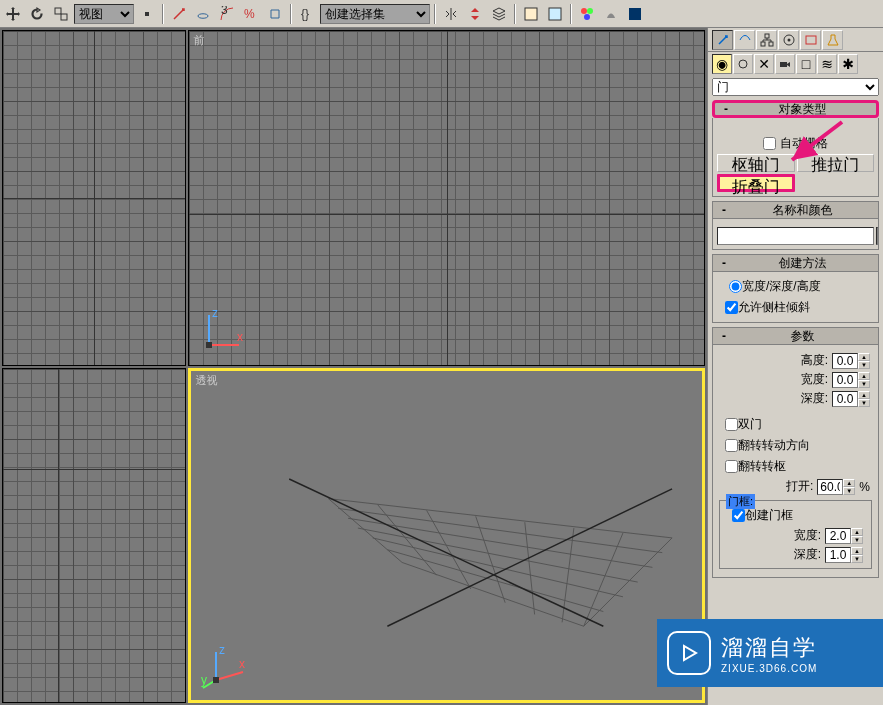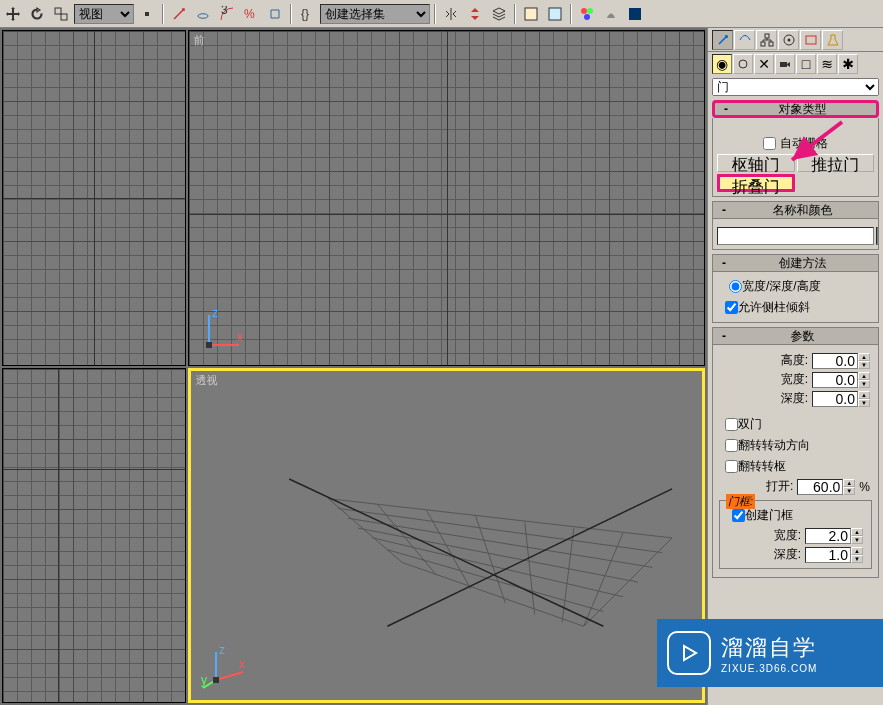--- a/index.html
+++ b/index.html
@@ -65,26 +65,26 @@
     .color-input-row { display: flex; gap: 2px; margin-top: 4px; }
     .name-input { flex: 1; height: 18px; border: 1px inset #808080; background: #fff; }
     .color-swatch { width: 18px; height: 18px; background: #6b8fb8; border: 1px inset #808080; cursor: pointer; }
     
     .radio-row { display: flex; align-items: center; padding: 2px 0 2px 12px; }
     .check-row { display: flex; align-items: center; padding: 2px 0 2px 8px; }
     
     .param-row { display: flex; align-items: center; justify-content: flex-end; gap: 4px; padding: 1px 4px; }
     .param-label { }
     .spinner { display: flex; align-items: center; }
-    .spinner input { width: 46px; height: 16px; border: 1px inset #808080; text-align: right; padding: 0 2px; font-size: 14px; }
+    .spinner input { width: 26px; height: 16px; border: 1px inset #808080; text-align: center; padding: 0 2px; font-size: 12px; }
     .spinner-btns { display: flex; flex-direction: column; width: 12px; }
     .spinner-btns button { height: 8px; font-size: 6px; line-height: 6px; background: #d4d0c8; border: 1px outset #fff; cursor: pointer; padding: 0; }
     
     .group-box { border: 1px solid #808080; margin: 4px 2px 2px 2px; padding: 4px; position: relative; }
-    .group-title { position: absolute; top: -7px; left: 6px; background: #f97316; padding: 0 2px; font-size: 11px; font-style: italic; }
+    .group-title { position: absolute; top: -7px; left: 6px; background: #3b82f6; padding: 0 2px; font-size: 11px; }
     
     
     .watermark { position: absolute; bottom: 18px; right: 0; width: 226px; height: 68px; background: #1e6fb8; display: flex; align-items: center; padding: 0 10px; gap: 10px; z-index: 100; }
     .wm-logo { width: 44px; height: 44px; border: 2px solid #fff; border-radius: 10px; display: flex; align-items: center; justify-content: center; }
     .wm-text { color: #fff; }
     .wm-text .big { font-size: 22px; font-weight: normal; letter-spacing: 2px; }
     .wm-text .small { font-size: 10px; letter-spacing: 1px; }
     
     svg.icon { width: 16px; height: 16px; }
   </style>

